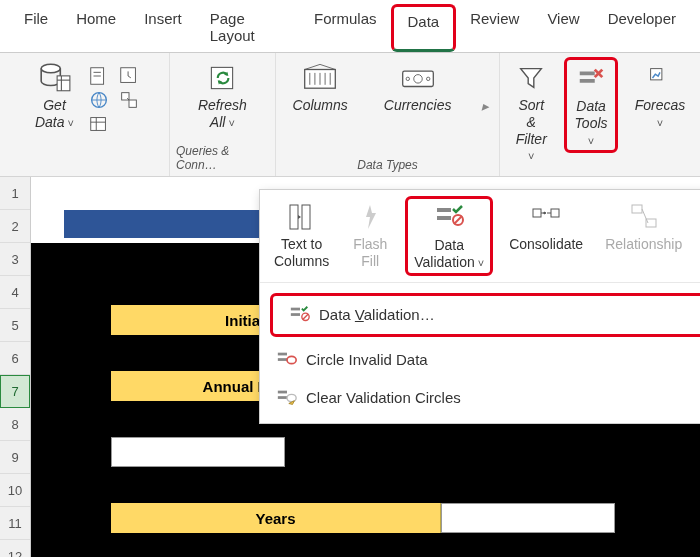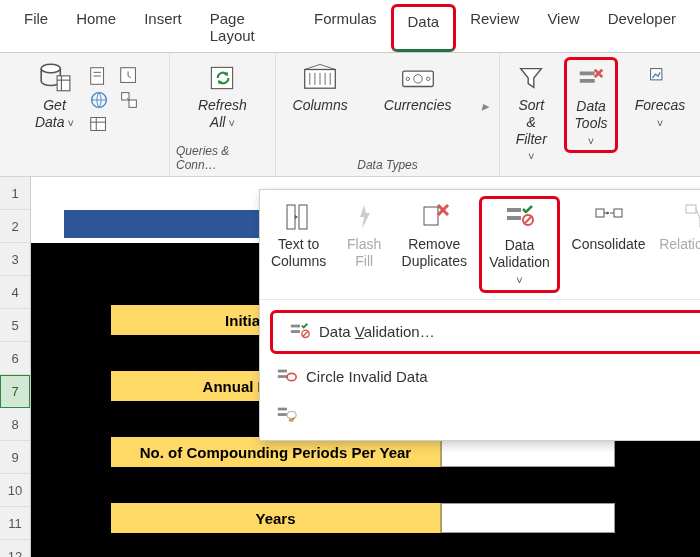--- a/index.html
+++ b/index.html
@@ -218,21 +218,20 @@
 
     <div class="fieldrow" style="top:128px;left:80px;">
       <div class="fieldlabel" style="width:330px;">Initial Balance</div>
       <div class="fieldinput" style="width:174px;"></div>
     </div>
     <div class="fieldrow" style="top:194px;left:80px;">
       <div class="fieldlabel" style="width:330px;">Annual Interest Rate</div>
       <div class="fieldinput active" style="width:174px;"></div>
     </div>
     <div class="fieldrow" style="top:260px;left:80px;">
-      <div class="fieldlabel" style="width:330px;">No. of Compounding Periods Per Year</div>
       <div class="fieldinput" style="width:174px;"></div>
     </div>
     <div class="fieldrow" style="top:326px;left:80px;">
       <div class="fieldlabel" style="width:330px;">Years</div>
       <div class="fieldinput" style="width:174px;"></div>
     </div>
 
     <div class="dropdown" style="left:228px;top:12px;width:488px;">
       <div class="dd-ribrow">
         <div class="bigbtn">
@@ -245,30 +244,20 @@
             </div>
           <div class="lbl">Text to<br>Columns</div>
         </div>
         <div class="bigbtn dimmed">
           <div class="ico">
               <svg viewBox="0 0 32 32" width="32" height="32">
                 <path d="M16 4l-4 12h4l-2 12 8-16h-4z" fill="#ccc"></path>
               </svg>
             </div>
           <div class="lbl">Flash<br>Fill</div>
-        </div>
-        <div class="bigbtn">
-          <div class="ico">
-              <svg viewBox="0 0 32 32" width="32" height="32">
-                <rect x="6" y="6" width="14" height="18" fill="#fff" stroke="#555"></rect>
-                <line x1="20" y1="4" x2="30" y2="14" stroke="#d9534f" stroke-width="3"></line>
-                <line x1="30" y1="4" x2="20" y2="14" stroke="#d9534f" stroke-width="3"></line>
-              </svg>
-            </div>
-          <div class="lbl">Remove<br>Duplicates</div>
         </div>
         <div class="bigbtn highlight-red" style="padding:2px 6px;">
           <div class="ico">
               <svg viewBox="0 0 32 32" width="32" height="32">
                 <rect x="4" y="6" width="14" height="4" fill="#888"></rect>
                 <rect x="4" y="14" width="14" height="4" fill="#888"></rect>
                 <path d="M20 7l3 3 6-6" stroke="#2a8a3f" stroke-width="2.5" fill="none"></path>
                 <circle cx="25" cy="18" r="5" fill="none" stroke="#d9534f" stroke-width="2"></circle>
                 <line x1="21" y1="22" x2="29" y2="14" stroke="#d9534f" stroke-width="2"></line>
               </svg>
@@ -321,17 +310,18 @@
         </div>
         <div class="dd-item">
           <span class="ico">
               <svg viewBox="0 0 24 24" width="22" height="22">
                 <rect x="2" y="4" width="10" height="3" fill="#888"></rect>
                 <rect x="2" y="10" width="10" height="3" fill="#888"></rect>
                 <ellipse cx="17" cy="12" rx="5" ry="4" fill="none" stroke="#bbb" stroke-width="1.5"></ellipse>
                 <path d="M14 18l6-3-2 4z" fill="#f4c84f" stroke="#a78528"></path>
               </svg>
             </span>
+          <span>Clear Validation Circles</span>
         </div>
       </div>
     </div>
   </div>
 </div>
 
 </body></html>

